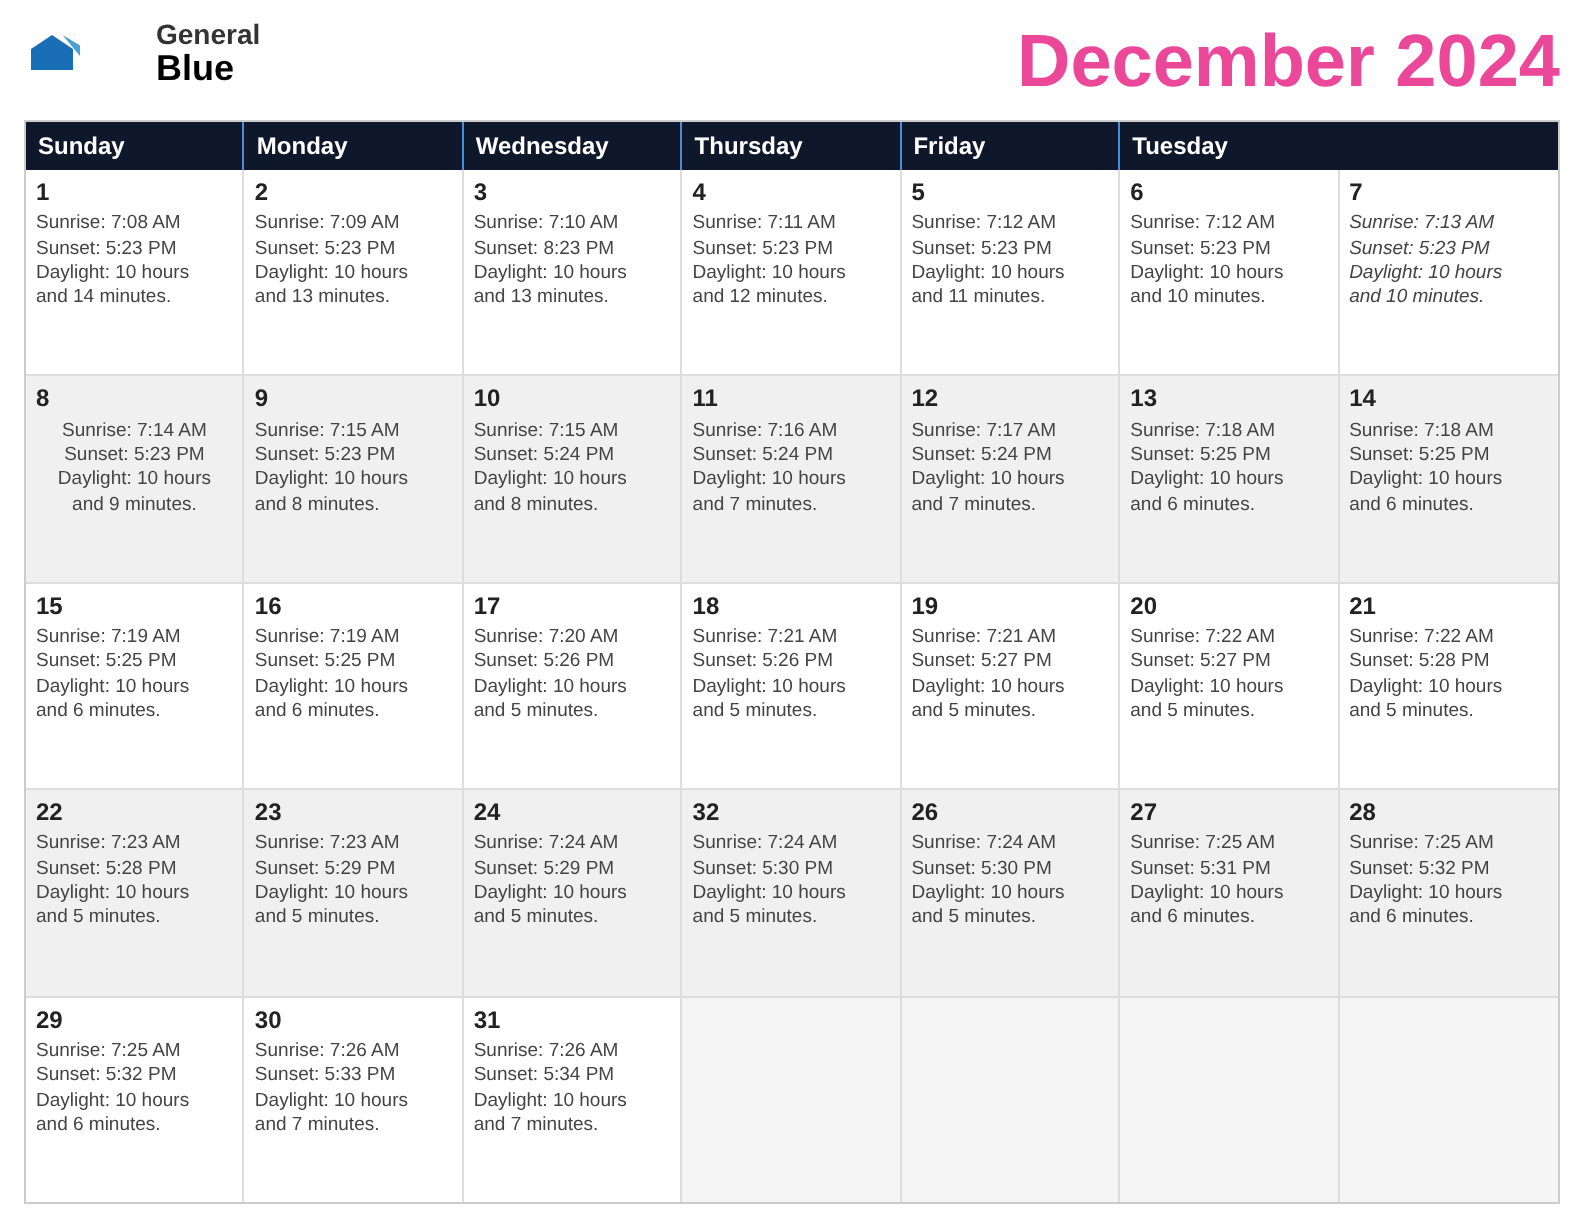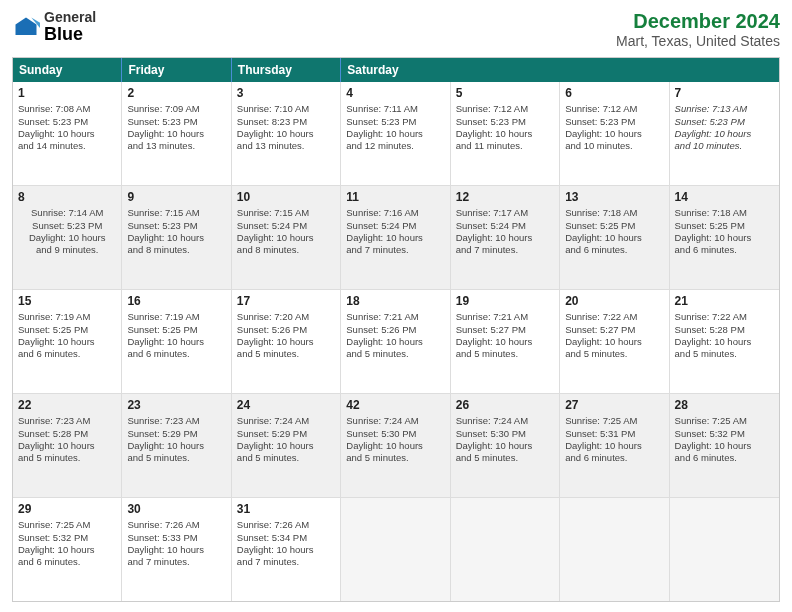--- a/index.html
+++ b/index.html
@@ -26,57 +26,58 @@
     }
     .logo {
       display: flex;
       align-items: center;
       gap: 4px;
     }
     .logo-text {
       display: flex;
       flex-direction: column;
       line-height: 1.1;
+      margin-left: 34px;
     }
     .logo-general {
       font-size: 14px;
       font-weight: bold;
       color: #333;
     }
     .logo-blue {
       font-size: 18px;
       font-weight: bold;
       color: #000000;
     }
     .logo-icon {
       width: 28px;
       height: 28px;
     }
     .title-block {
       text-align: right;
     }
     .cal-title {
-      font-size: 20px;
-      font-weight: bold;
-      color: #15803d;
+      font-size: 37px;
+      font-weight: bold;
+      color: #ec4899;
     }
     .cal-subtitle {
       font-size: 14px;
       color: #555;
     }
     .calendar {
       flex: 1;
       display: flex;
       flex-direction: column;
       border: 1px solid #ccc;
     }
     .cal-header-row {
       display: grid;
       grid-template-columns: repeat(7, 1fr);
-      background: #0f766e;
+      background: #0f172a;
     }
     .cal-header-cell {
       color: #fff;
       font-weight: bold;
       font-size: 12px;
       padding: 5px 6px;
       border-right: 1px solid #4a8dd5;
       text-align: left;
     }
     .cal-header-cell:last-child { border-right: none; }
@@ -126,30 +127,31 @@
         <polygon points="16,4 28,12 28,24 4,24 4,12" fill="#1a6eb5"></polygon>
         <polygon points="22,4 32,10 32,16" fill="#4a9fd5"></polygon>
       </svg>
       <div class="logo-text">
         <span class="logo-general">General</span>
         <span class="logo-blue">Blue</span>
       </div>
     </div>
     <div class="title-block">
       <div class="cal-title">December 2024</div>
-      <div class="cal-subtitle">Mart, Texas, United States</div>
     </div>
   </div>
 
   <div class="calendar">
     <div class="cal-header-row">
       <div class="cal-header-cell">Sunday</div>
+      <div class="cal-header-cell">Monday</div>
+      <div class="cal-header-cell">Wednesday</div>
+      <div class="cal-header-cell">Thursday</div>
       <div class="cal-header-cell">Friday</div>
-      <div class="cal-header-cell">Thursday</div>
-      <div class="cal-header-cell">Saturday</div>
+      <div class="cal-header-cell">Tuesday</div>
     </div>
     <div class="cal-body" id="cal-body">
     <div class="cal-row">
           <div class="cal-cell">
             <span class="day-num">1</span>
             <div class="cell-text" style="white-space: pre-line;">Sunrise: 7:08 AM
 Sunset: 5:23 PM
 Daylight: 10 hours
 and 14 minutes.</div>
           </div>
@@ -314,21 +316,21 @@
 and 5 minutes.</div>
           </div>
           <div class="cal-cell shaded">
             <span class="day-num">24</span>
             <div class="cell-text" style="white-space: pre-line;">Sunrise: 7:24 AM
 Sunset: 5:29 PM
 Daylight: 10 hours
 and 5 minutes.</div>
           </div>
           <div class="cal-cell shaded">
-            <span class="day-num">42</span>
+            <span class="day-num">32</span>
             <div class="cell-text" style="white-space: pre-line;">Sunrise: 7:24 AM
 Sunset: 5:30 PM
 Daylight: 10 hours
 and 5 minutes.</div>
           </div>
           <div class="cal-cell shaded">
             <span class="day-num">26</span>
             <div class="cell-text" style="white-space: pre-line;">Sunrise: 7:24 AM
 Sunset: 5:30 PM
 Daylight: 10 hours

